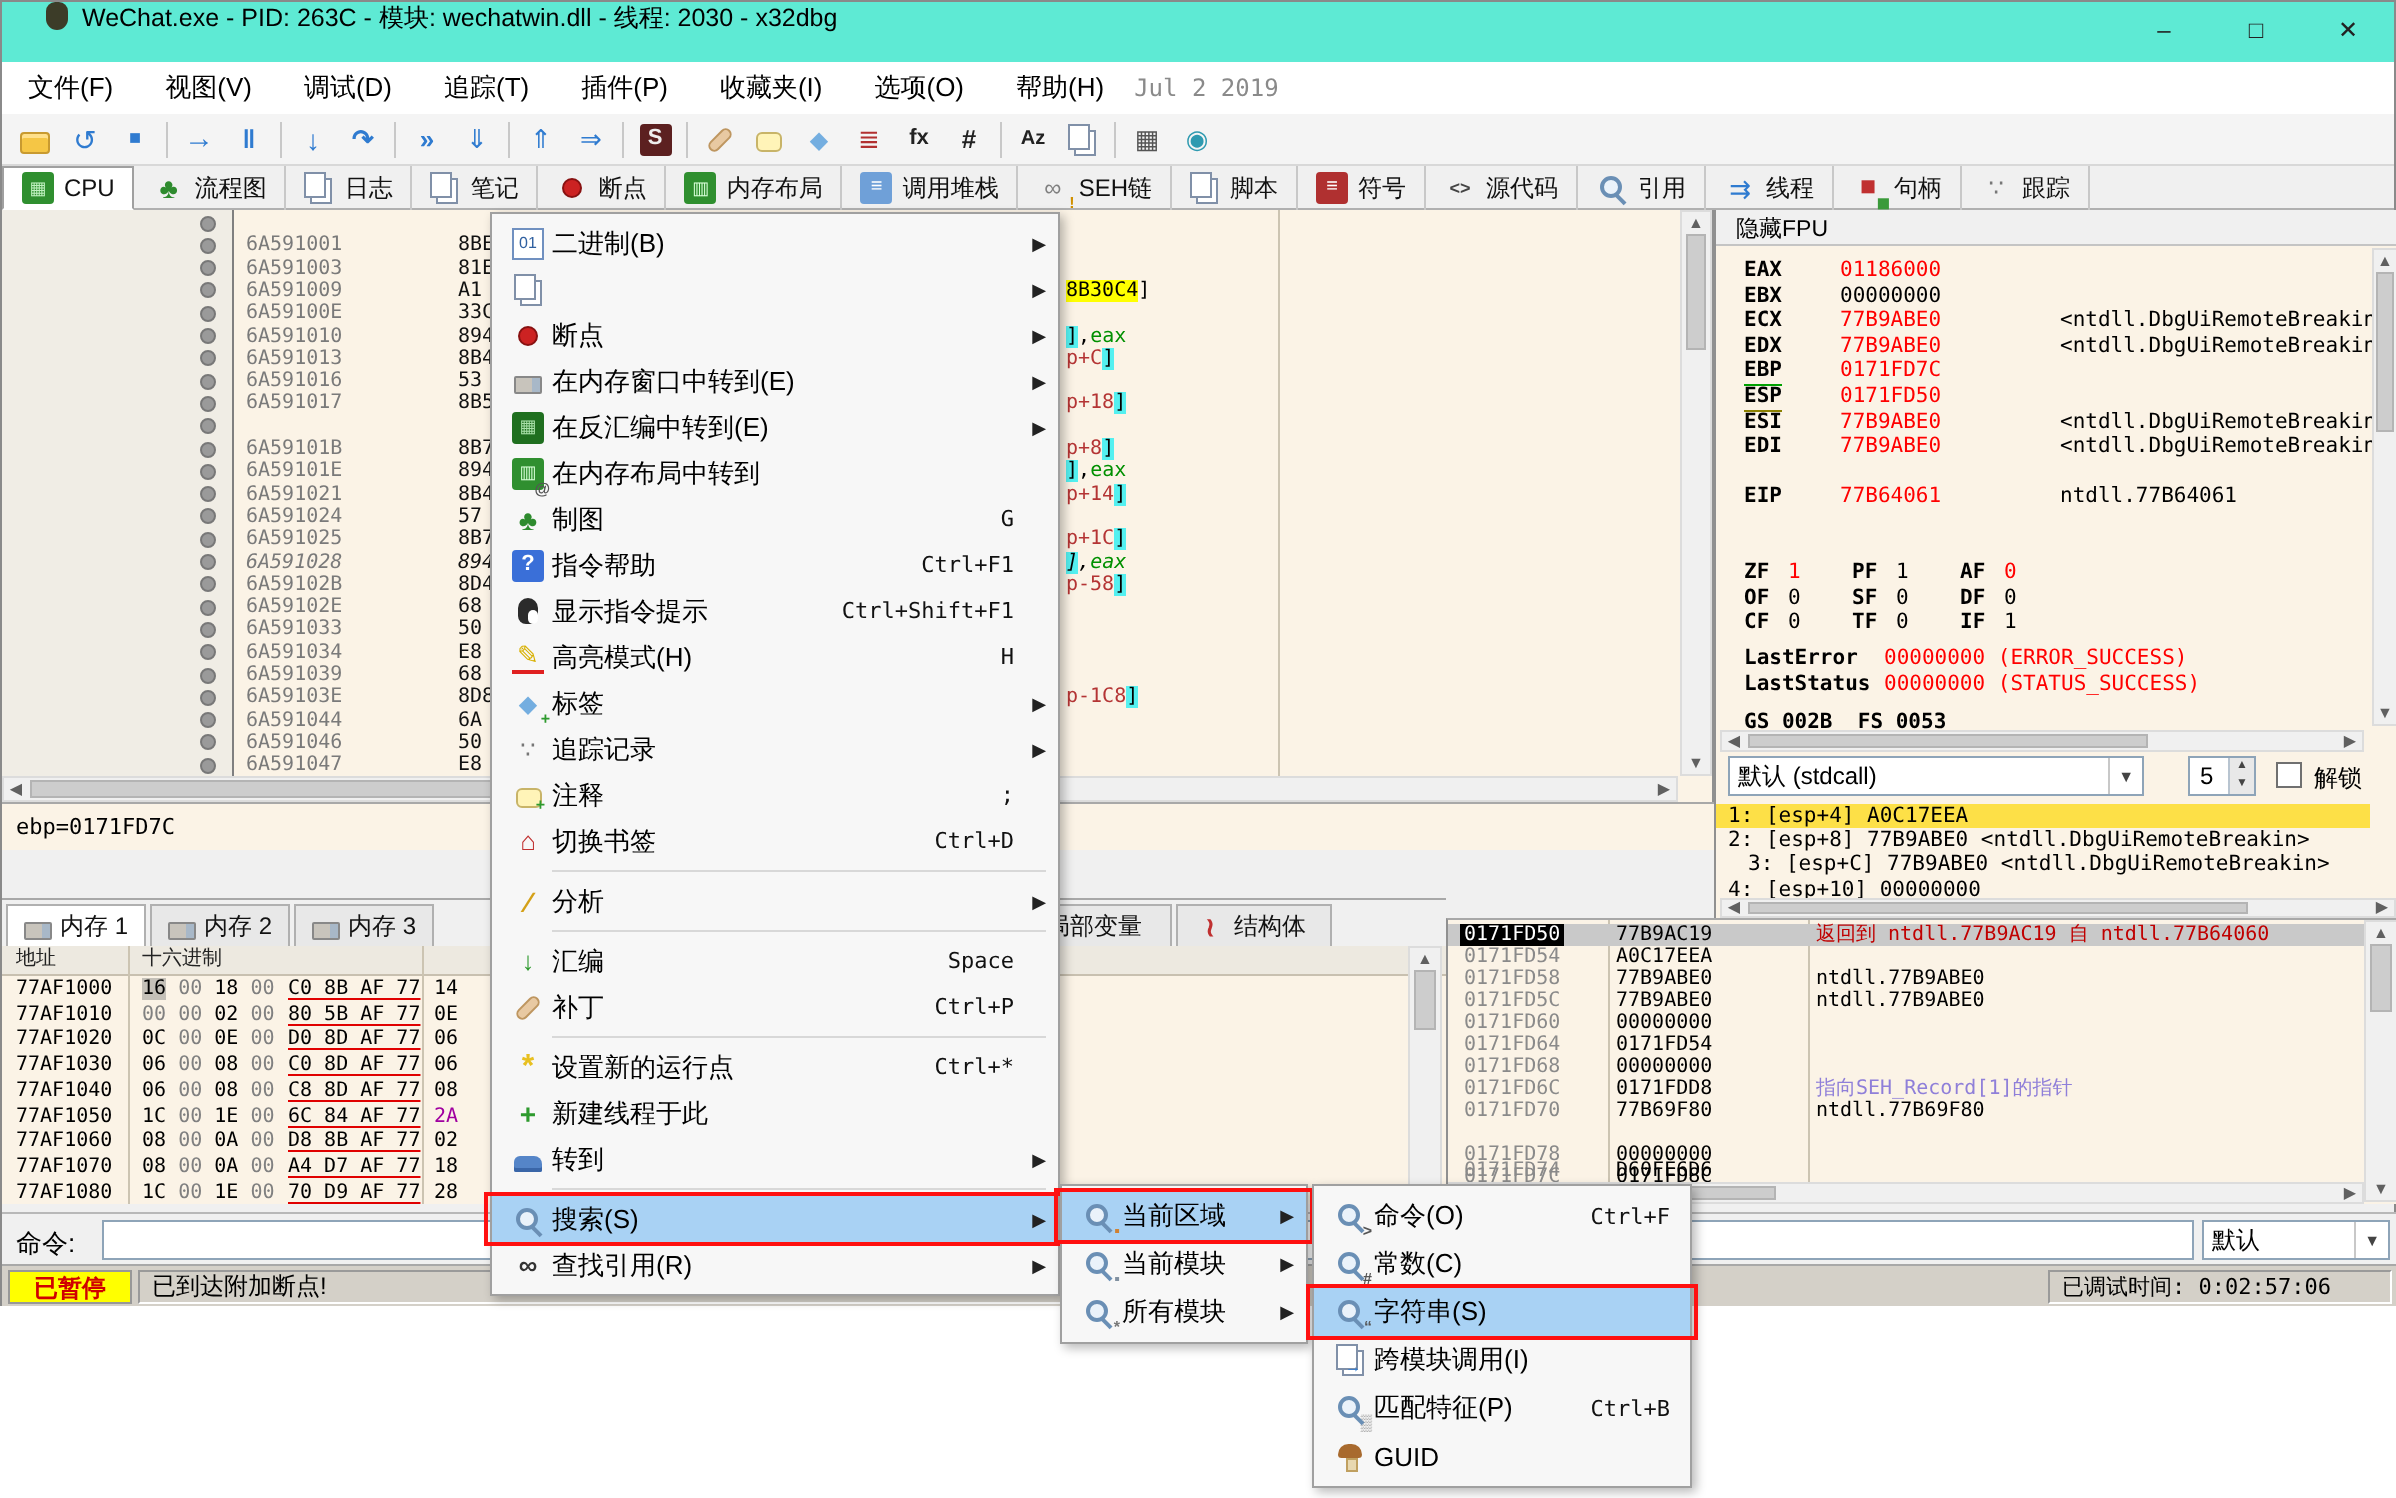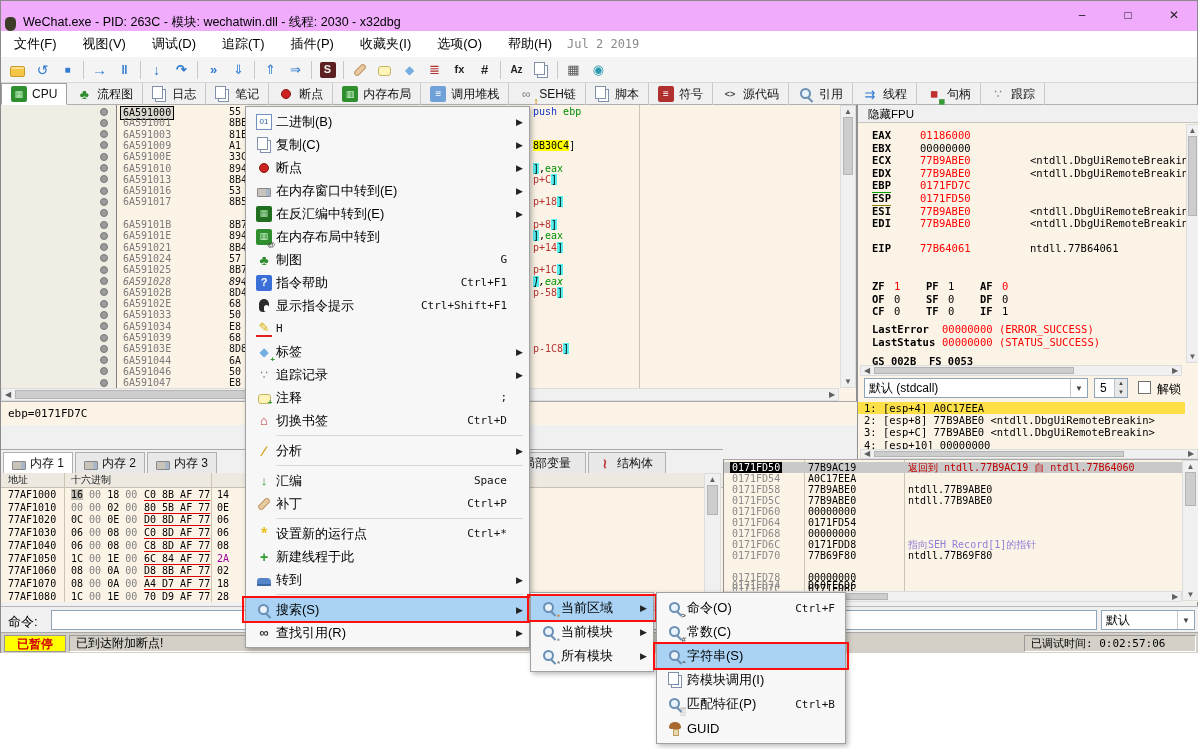--- a/index.html
+++ b/index.html
@@ -1,19 +1,19 @@
 <!DOCTYPE html>
 <html style="--cream: #FBF3E6; --hl: #A9D2F4;"><head>
 <meta charset="utf-8">
 <style>
   *{box-sizing:border-box;margin:0;padding:0}
   html,body{width:1198px;height:749px;background:#FFF;font-family:"Liberation Sans",sans-serif;overflow:hidden;position:relative}
   .window{position:absolute;left:0;top:0;width:1198px;height:653px;border:1px solid #8A8A8A;background:#F0F0F0}
   
-  .titlebar{position:absolute;left:0;top:0;right:0;height:30px;background:#f0abfc;display:flex;align-items:flex-end;padding-left:4px}
+  .titlebar{position:absolute;left:0;top:0;right:0;height:30px;background:#5eead4;display:flex;align-items:flex-start;padding-left:22px}
   .title-text{font-size:12.5px;color:#000;margin-left:7px}
   .win-controls{margin-left:auto;display:flex;height:30px}
   .win-btn{width:46px;height:29px;text-align:center;line-height:29px;font-size:12px;color:#222}
   
   .menubar{position:absolute;top:30px;left:0;right:0;height:26px;background:#FFF;display:flex;align-items:center;font-size:13px;color:#000}
   .mb-item{padding:4px 13px}
   .mb-date{color:#8A8A8A;font-family:"DejaVu Sans Mono",monospace;font-size:12px;margin-left:2px}
   
   .toolbar{position:absolute;top:56px;left:0;right:0;height:26px;background:#F4F4F4;border-bottom:1px solid #D8D8D8;display:flex;align-items:center;padding-left:4px}
   .tb-btn{width:25px;height:22px;display:flex;align-items:center;justify-content:center}
@@ -280,21 +280,20 @@
       </div>
       <div class="tab">
         <span class="icon" style="color: rgb(119, 119, 119); font-size: 12px;">∵</span>
         <span>跟踪</span>
       </div>
     </div>
 
   <div id="disasm">
       <div class="gutter"></div>
       <div class="bp-dot" style="top: 2.5px;"></div>
-      <div class="drow sel" style="top: 1px;"><span class="daddr">6A591000</span><span class="dbytes">55</span><span class="dfrag"><span class="mn">push </span><span class="rg">ebp</span></span></div>
       <div class="bp-dot" style="top: 13.8px;"></div>
       <div class="drow" style="top: 12.3px;"><span class="daddr">6A591001</span><span class="dbytes">8BEC</span></div>
       <div class="bp-dot" style="top: 25.1px;"></div>
       <div class="drow" style="top: 23.6px;"><span class="daddr">6A591003</span><span class="dbytes">81EC C</span></div>
       <div class="bp-dot" style="top: 36.4px;"></div>
       <div class="drow" style="top: 34.9px;"><span class="daddr">6A591009</span><span class="dbytes">A1 C4</span><span class="dfrag"><span class="yl">8B30C4</span><span class="pl">]</span></span></div>
       <div class="bp-dot" style="top: 47.7px;"></div>
       <div class="drow" style="top: 46.2px;"><span class="daddr">6A59100E</span><span class="dbytes">33C5</span></div>
       <div class="bp-dot" style="top: 59px;"></div>
       <div class="drow" style="top: 57.5px;"><span class="daddr">6A591010</span><span class="dbytes">8945</span><span class="dfrag"><span class="br">]</span><span class="pl">,</span><span class="rg">eax</span></span></div>
@@ -372,34 +371,34 @@
         <span class="arr" style="left: 0px; width: 12px; line-height: 9px;">◀</span>
         <span class="arr" style="right: 0px; left: auto; width: 12px; line-height: 9px;">▶</span>
         <div class="thumb" style="left: 13px; top: 1px; width: 200px; height: 7px;"></div>
       </div>
       <div class="sb" style="left: 328px; top: 19px; width: 13px; height: 239px;">
         <span class="arr" style="top: 0px;">▲</span>
         <span class="arr" style="bottom: 0px;">▼</span>
         <div class="thumb" style="left: 1px; top: 11px; width: 9px; height: 80px;"></div>
       </div>
       <div class="combo-row" style="top: 273px;">
-        <div class="combo" style="left: 6px; top: 0px; width: 224px; height: 20px;">
+        <div class="combo" style="left: 6px; top: 0px; width: 208px; height: 20px;">
           <span>默认 (stdcall)</span>
           <span class="carr">▼</span>
         </div>
         <div class="spin" style="left: 236px; top: 0px; width: 34px; height: 20px; line-height: 18px;"><span>5</span><div class="btns">
             <span>▲</span>
             <span>▼</span>
           </div></div>
         <div class="chk" style="left: 280px; top: 3px;"></div>
         <span class="chk-label" style="left: 299px; top: 3px;">解锁</span>
       </div>
       <div class="args-row sel" style="top: 297px;">1: [esp+4] A0C17EEA</div>
       <div class="args-row" style="top: 309.2px;">2: [esp+8] 77B9ABE0 &lt;ntdll.DbgUiRemoteBreakin&gt;</div>
-      <div class="args-row" style="top: 321.4px;">3: [esp+C] 77B9ABE0 &lt;ntdll.DbgUiRemoteBreakin&gt;</div>
+      <div class="args-row" style="top: 321.4px; margin-left: 10px;">3: [esp+C] 77B9ABE0 &lt;ntdll.DbgUiRemoteBreakin&gt;</div>
       <div class="args-row" style="top: 333.6px;">4: [esp+10] 00000000</div>
       <div class="sb" style="left: 2px; top: 344px; width: 338px; height: 10px;">
         <span class="arr" style="left: 0px; width: 12px; line-height: 8px;">◀</span>
         <span class="arr" style="right: 0px; left: auto; width: 12px; line-height: 8px;">▶</span>
         <div class="thumb" style="left: 13px; top: 1px; width: 250px; height: 6px;"></div>
       </div>
     </div>
 
   <div id="bottomTabs">
       <div class="btab active" style="left: 2px; width: 70px;">
@@ -493,21 +492,20 @@
       <span class="mi-ic">
         <span class="icon brd" style="color: rgb(48, 96, 160); font-size: 8px;">01</span>
       </span>
       <span class="mi-label">二进制(B)</span>
       <span class="mi-arrow">▶</span>
     </div>
     <div class="mi" style="height: 23px;">
       <span class="mi-ic">
         <span class="icon pages"></span>
       </span>
-      <span class="mi-label">复制(C)</span>
       <span class="mi-arrow">▶</span>
     </div>
     <div class="mi" style="height: 23px;">
       <span class="mi-ic">
         <span class="icon dot"></span>
       </span>
       <span class="mi-label">断点</span>
       <span class="mi-arrow">▶</span>
     </div>
     <div class="mi" style="height: 23px;">
@@ -548,20 +546,21 @@
       <span class="mi-ic">
         <span class="icon penguin"></span>
       </span>
       <span class="mi-label">显示指令提示</span>
       <span class="mi-short">Ctrl+Shift+F1</span>
     </div>
     <div class="mi" style="height: 23px;">
       <span class="mi-ic">
         <span class="icon underl-red" style="color: rgb(216, 176, 0); font-size: 13px;">✎</span>
       </span>
+      <span class="mi-label">高亮模式(H)</span>
       <span class="mi-short">H</span>
     </div>
     <div class="mi" style="height: 23px;">
       <span class="mi-ic">
         <span class="icon" style="color: rgb(116, 174, 224); font-size: 12px;">◆<span class="badge" style="color: rgb(46, 154, 46);">+</span></span>
       </span>
       <span class="mi-label">标签</span>
       <span class="mi-arrow">▶</span>
     </div>
     <div class="mi" style="height: 23px;">

